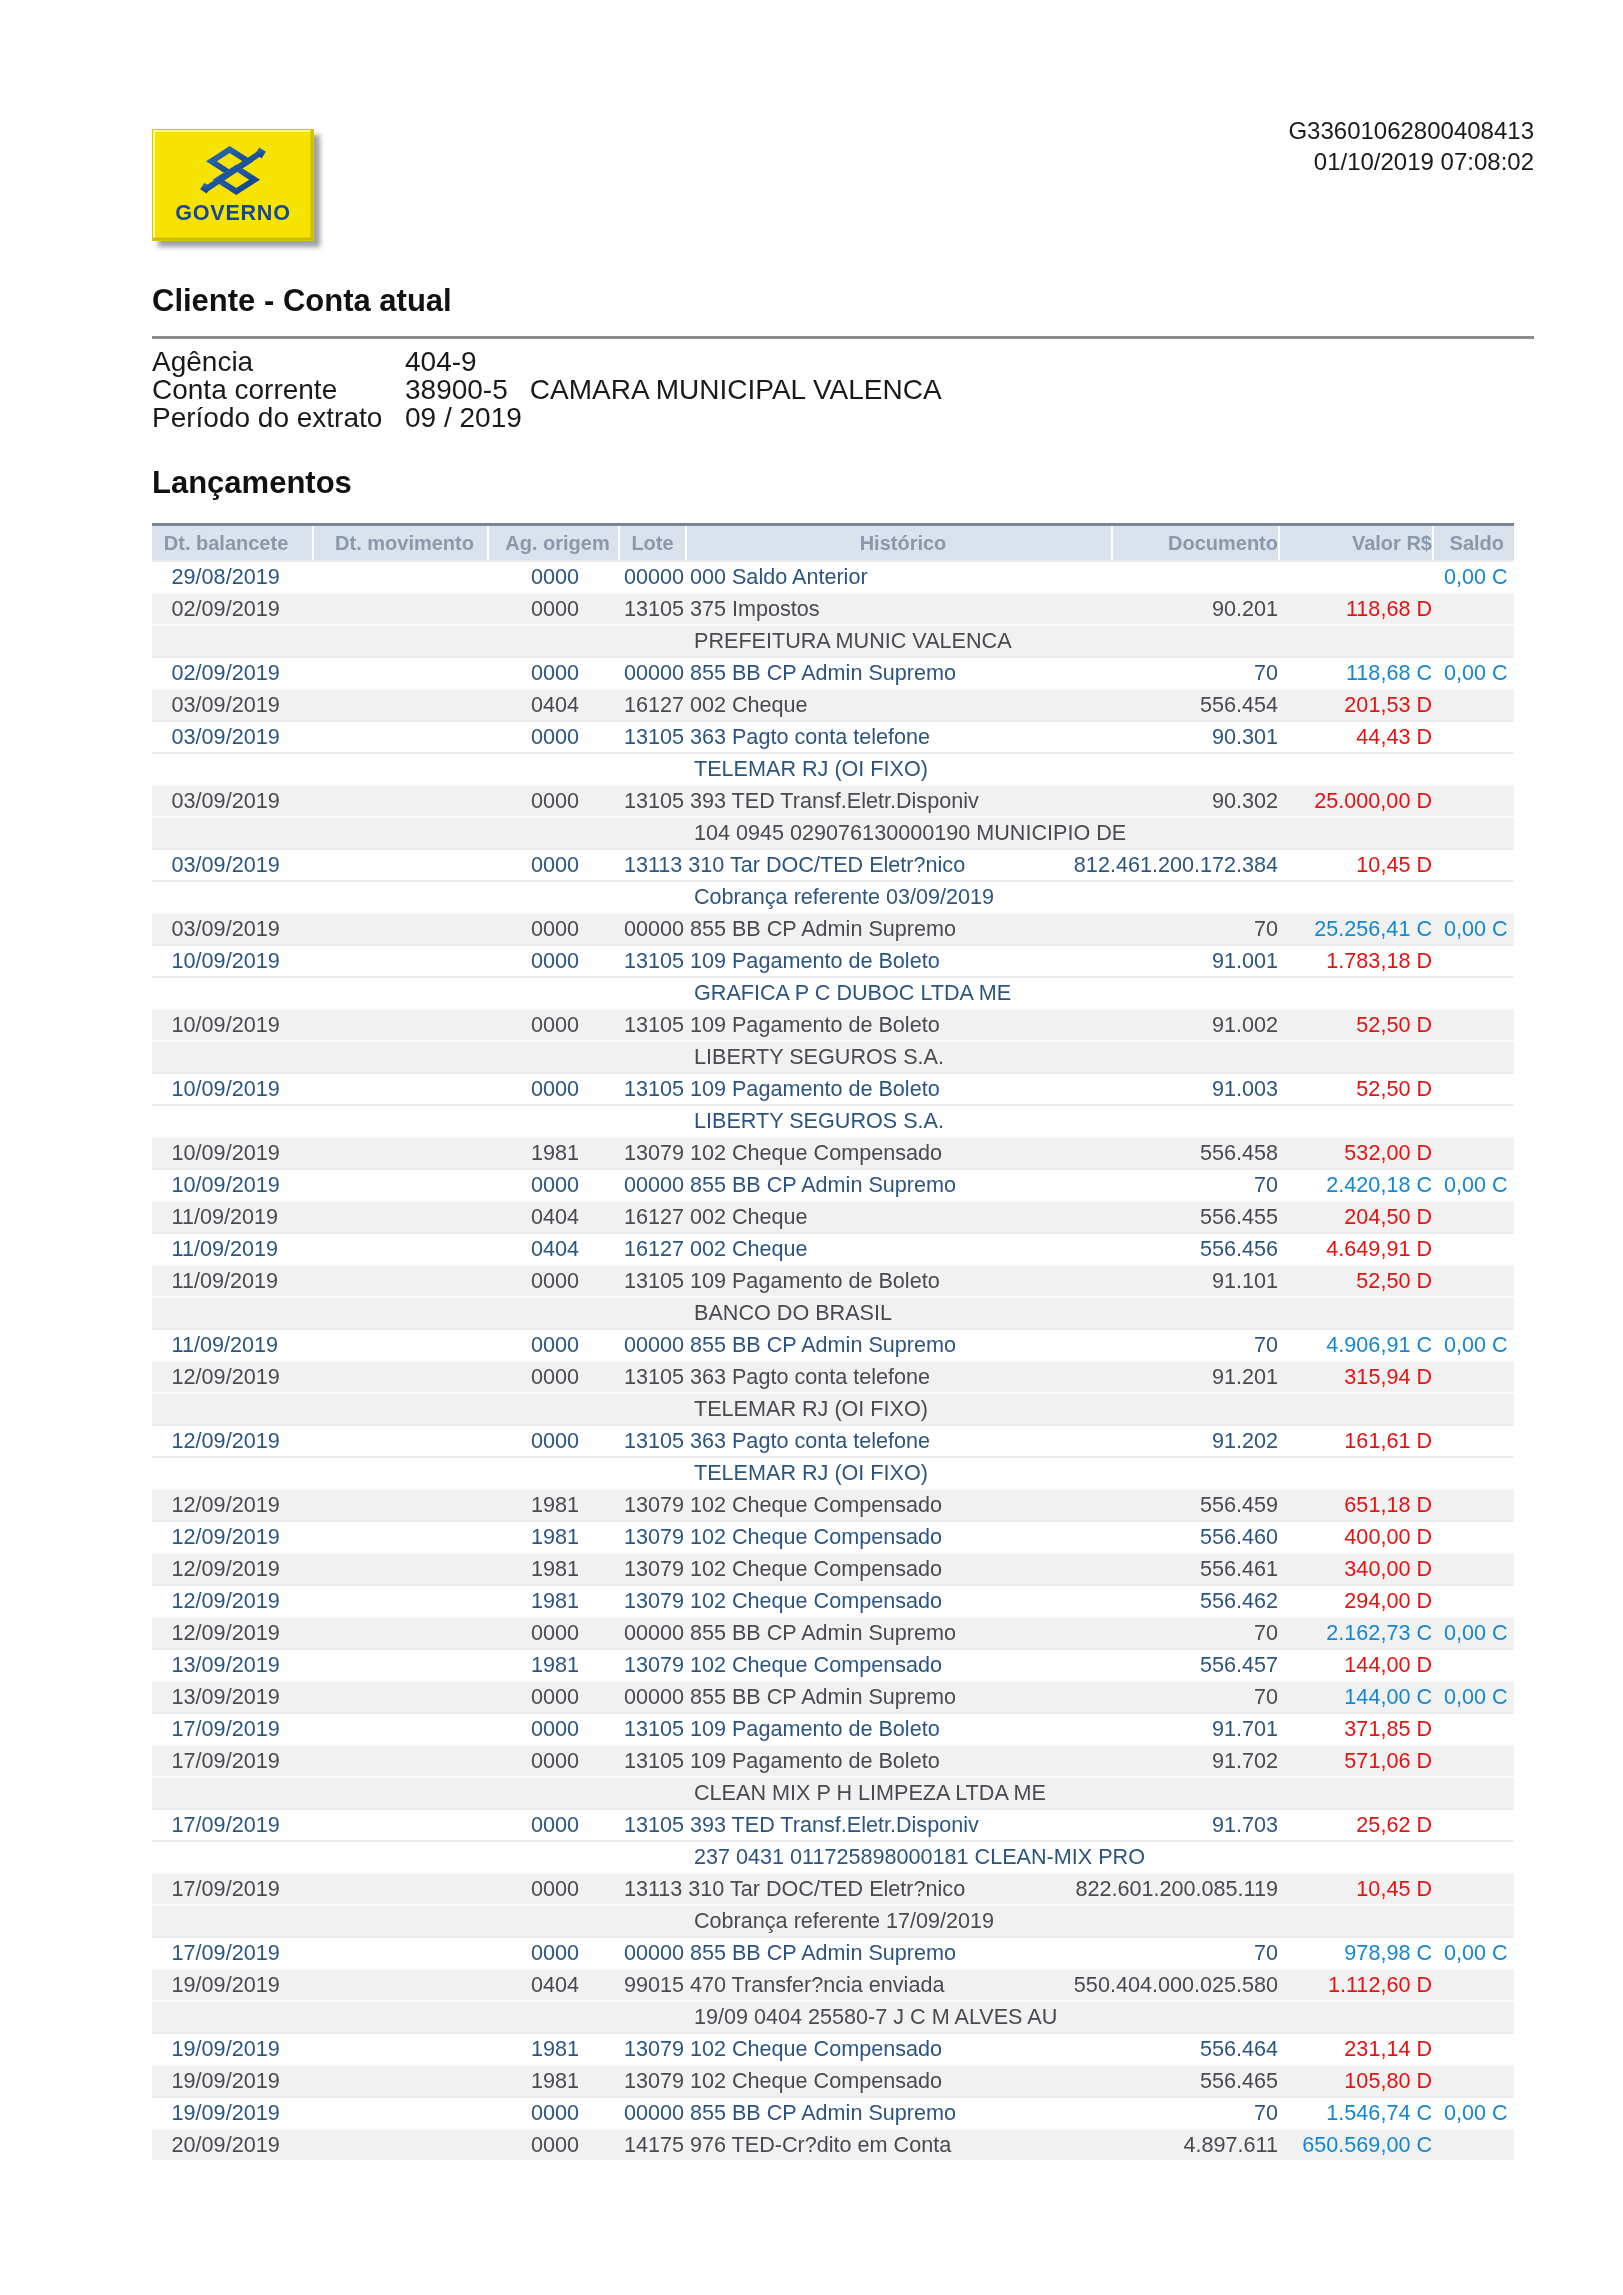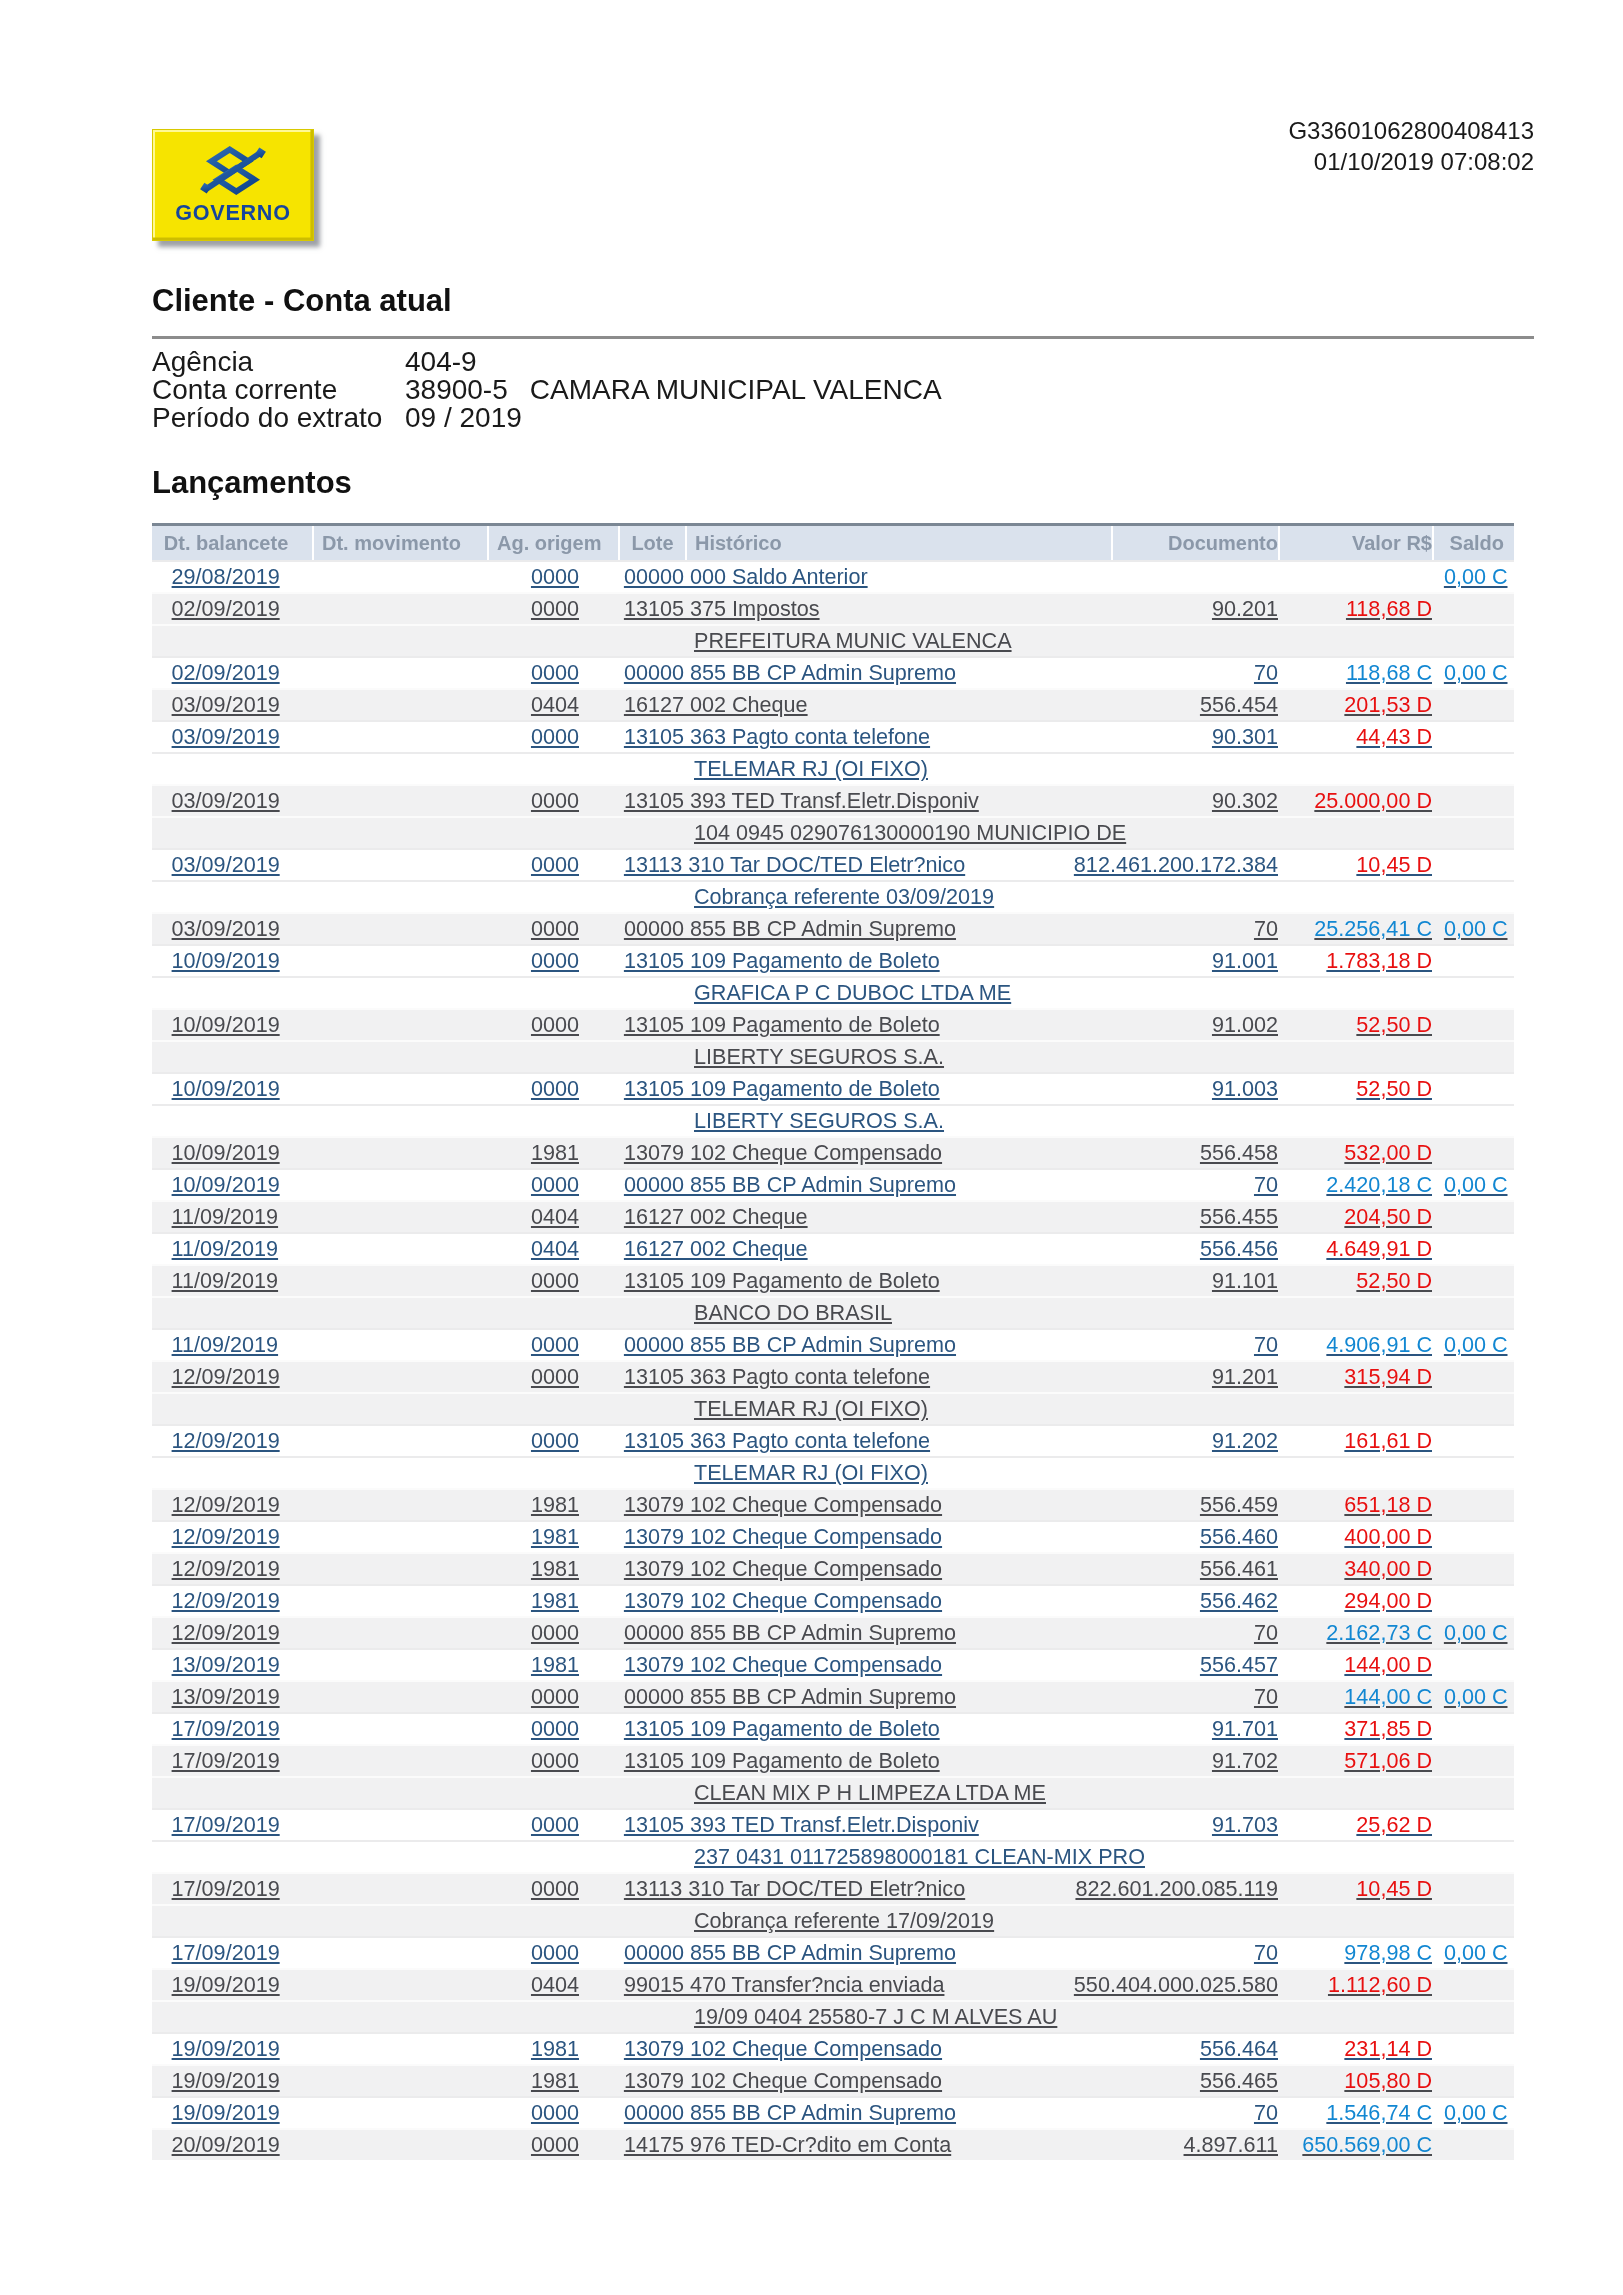--- a/index.html
+++ b/index.html
@@ -31,27 +31,27 @@
 
   
   .h2{position:absolute;left:152px;top:465px;font-size:31px;font-weight:bold;color:#111;}
   .table{position:absolute;left:152px;top:523px;width:1362px;border-top:3.9px solid #7b8794;}
   .thead{display:grid;grid-template-columns:160px 175px 131px 67px 426px 167px 154px 82px;
     height:34px;background:var(--hdrbg);align-items:center;
     font-weight:bold;font-size:20px;color:var(--hdrtxt);white-space:nowrap;}
   .th{height:34px;line-height:34px;background:var(--hdrbg);border-left:2.6px solid #fff;overflow:hidden;}
   .th:first-child{border-left:none;}
   .th.a-l{padding-left:11.8px;text-align:left;}
-  .th.a-l2{padding-left:8px;text-align:left;}
+  .th.a-l2{padding-left:8px;text-align:center;}
   .th.a-c{text-align:center;}
   .th.a-r{text-align:right;padding-right:0;}
   .th.a-r2{text-align:right;padding-right:10px;}
 
   .tbody{font-size:21.6px;}
-  .r{height:32px;border-top:2px solid #a16207;white-space:nowrap;text-decoration:underline;}
+  .r{height:32px;border-top:2px solid #a16207;white-space:nowrap;}
   .r.e{display:grid;grid-template-columns:160px 175px 131px 660px 154px 82px;align-items:center;}
   .shade-w{background:#ffffff;border-top-color:#ebebec;color:var(--navy);}
   .shade-g{background:var(--stripe);border-top-color:#fbfbfb;color:var(--graytxt);}
   .c{overflow:visible;}
   .c.date{padding-left:19.6px;}
   .c.ag{text-align:right;padding-right:39px;}
   .c.hd{display:flex;justify-content:space-between;padding-left:5.9px;}
   .c.val{text-align:right;}
   .c.sal{text-align:right;padding-right:6.5px;}
   .vD{color:var(--red);}

